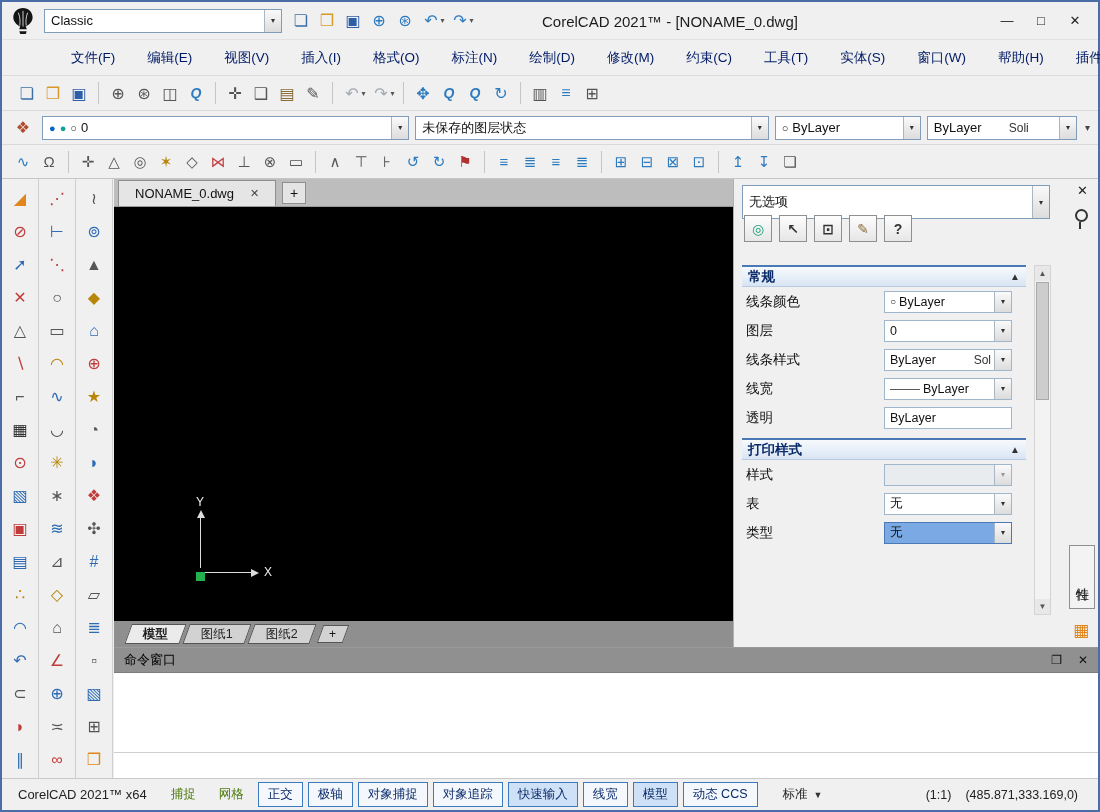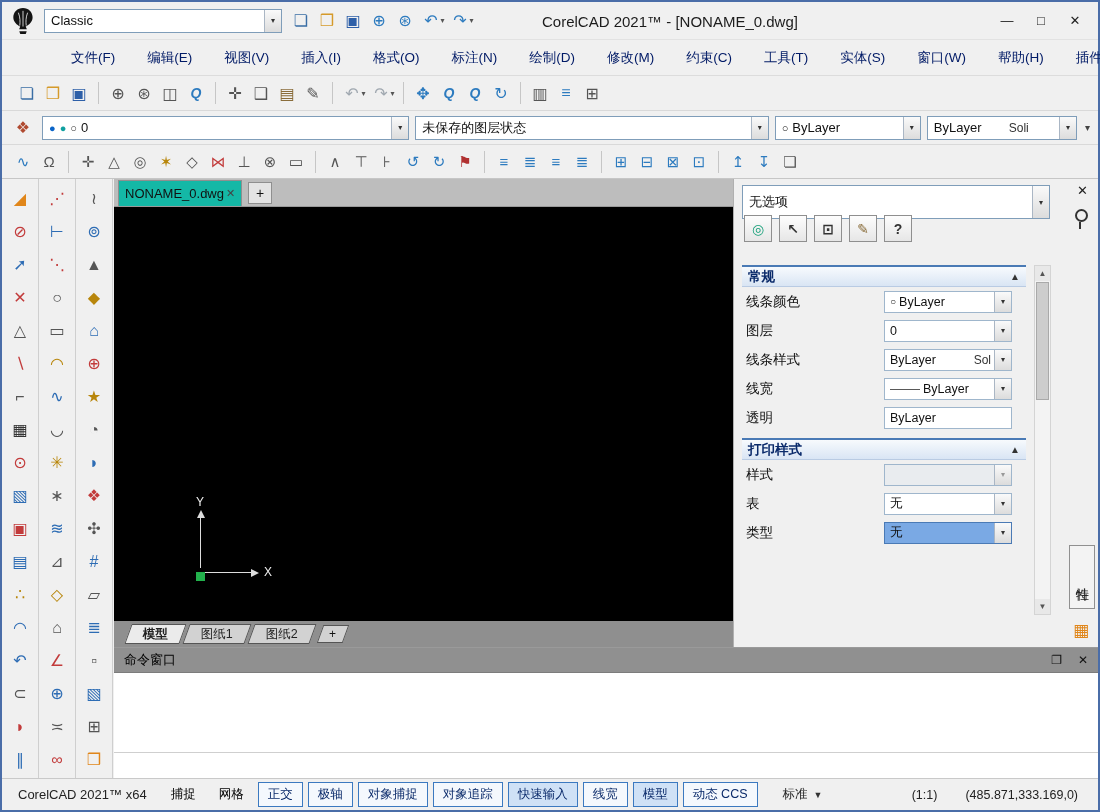--- a/index.html
+++ b/index.html
@@ -44,21 +44,21 @@
 .overflow-caret { font-size:10px; color:#444; margin-left:2px; }
 
 .main { position:absolute; top:177px; left:0; right:0; bottom:32px; display:flex; }
 .left-tools { width:112px; display:flex; background:#f0f0f0; flex:none; }
 .tool-col { width:37px; display:flex; flex-direction:column; align-items:center; border-right:1px solid #cfcfcf; padding-top:3px; }
 .tool-col .ticon { width:30px; height:33px; font-size:16px; }
 .right-stack { flex:1; display:flex; flex-direction:column; min-width:0; }
 .upper { height:468px; display:flex; }
 .doc-area { flex:1; display:flex; flex-direction:column; min-width:0; }
 .doc-tabbar { height:28px; background:#bdbdbd; display:flex; align-items:flex-end; padding-left:4px; border-bottom:1px solid #9a9a9a; }
-.doc-tab { height:26px; background:#14b8a6; border:1px solid #8f8f8f; border-bottom:none; display:flex; align-items:center; gap:2px; padding:0 6px; font-size:13px; }
+.doc-tab { height:26px; background:#e5e5e5; border:1px solid #8f8f8f; border-bottom:none; display:flex; align-items:center; gap:16px; padding:0 16px; font-size:13px; }
 .doc-tab .closeg { font-size:11px; color:#444; }
 .add-tab { width:24px; height:22px; margin-left:6px; margin-bottom:2px; background:#e4e4e4; border:1px solid #8f8f8f; display:flex; align-items:center; justify-content:center; font-size:14px; }
 .canvas { flex:1; background:#000; position:relative; }
 
 .ucs { position:absolute; left:72px; bottom:34px; width:110px; height:90px; }
 .ucs .yline { position:absolute; left:14px; bottom:19px; width:1px; height:50px; background:#ddd; }
 .ucs .yarrow { position:absolute; left:10.5px; bottom:69px; width:0; height:0; border-left:4px solid transparent; border-right:4px solid transparent; border-bottom:8px solid #ddd; }
 .ucs .xline { position:absolute; left:19px; bottom:14px; width:46px; height:1px; background:#ddd; }
 .ucs .xarrow { position:absolute; left:65px; bottom:10.5px; width:0; height:0; border-top:4px solid transparent; border-bottom:4px solid transparent; border-left:8px solid #ddd; }
 .ucs .origin { position:absolute; left:10px; bottom:6px; width:9px; height:9px; background:#22b14c; }
@@ -107,26 +107,26 @@
 .cmdwin { flex:1; display:flex; flex-direction:column; border-top:1px solid #9a9a9a; min-height:0; }
 .cmd-title { height:24px; background:#909090; display:flex; align-items:center; padding:0 10px; font-size:13px; color:#000; flex:none; }
 .cmd-controls { margin-left:auto; display:flex; gap:16px; font-size:12px; color:#111; }
 .cmd-body { flex:1; background:#fff; border-top:1px solid #7c7c7c; position:relative; }
 .cmd-history { position:absolute; left:0; right:0; top:0; bottom:26px; font-family:"Liberation Mono","DejaVu Sans Mono",monospace; font-size:12px; padding:3px 6px; color:#222; }
 .cmd-input { position:absolute; left:0; right:0; bottom:0; height:26px; border-top:1px solid #cfcfcf; font-family:"Liberation Mono","DejaVu Sans Mono",monospace; font-size:12px; padding:4px 6px; color:#222; }
 
 .statusbar { position:absolute; left:0; bottom:0; width:100%; height:32px; background:#f0f0f0; border-top:1px solid #c9c9c9; display:flex; align-items:center; padding:0 16px; gap:5px; }
 .sb-brand { font-size:13px; color:#222; margin-right:10px; white-space:nowrap; }
 .sb-btn { font-size:12.5px; padding:3px 9px; color:#0a2a6a; white-space:nowrap; }
-.sb-btn.plain { color:#000000; }
+.sb-btn.plain { color:#4d7c0f; }
 .sb-btn.outlined { border:1px solid #3b79c0; background:#f4f8fd; }
 .sb-btn.filled { background:#cfe1f6; }
 .sb-anno { margin-left:20px; display:flex; align-items:center; gap:6px; font-size:12.5px; color:#222; }
 .sb-anno .dcaret { font-size:9px; color:#333; }
-.sb-right { margin-left:auto; display:flex; gap:28px; font-size:12.5px; color:#222; white-space:nowrap; padding-right:4px; }
+.sb-right { margin-left:auto; display:flex; gap:14px; font-size:12.5px; color:#222; white-space:nowrap; padding-right:4px; }
 </style>
 </head>
 <body>
 
 <div class="window">
 
   <div class="titlebar">
     <div class="logo">
       <svg width="24" height="30" viewBox="0 0 26 30">
         <path d="M13 1C7 1 2.5 5.5 2.5 11c0 5 4 8.5 7.5 10l-1.2 3h8.4L15.9 21c3.5-1.5 7.5-5 7.5-10C23.4 5.5 19 1 13 1z" fill="#141414"></path>

